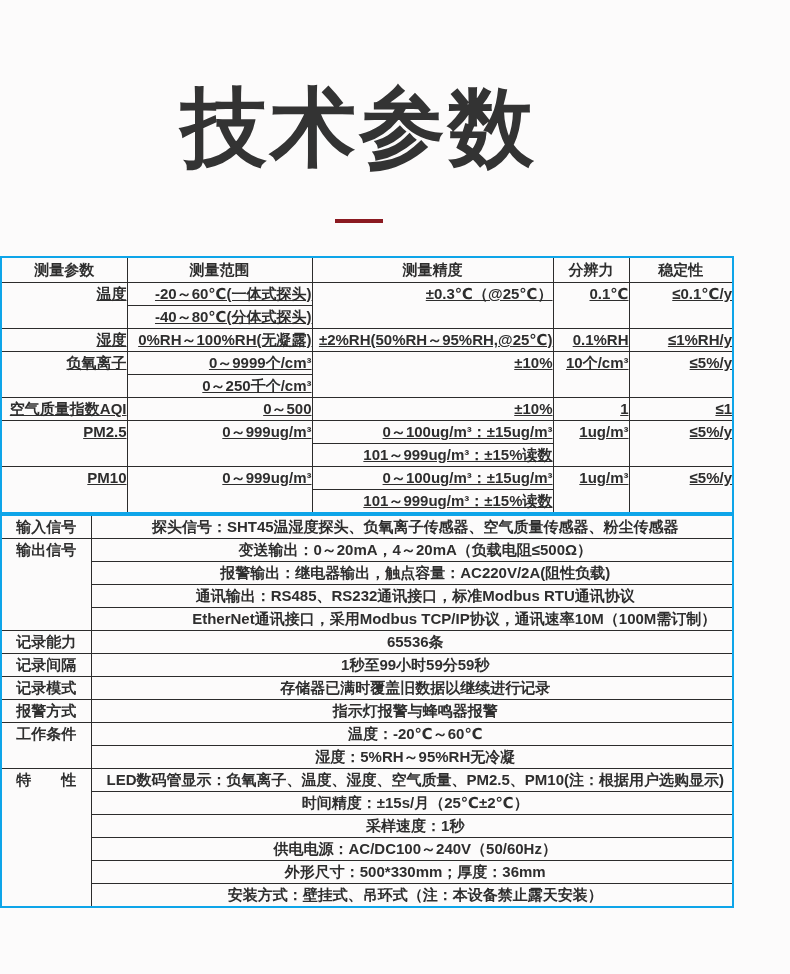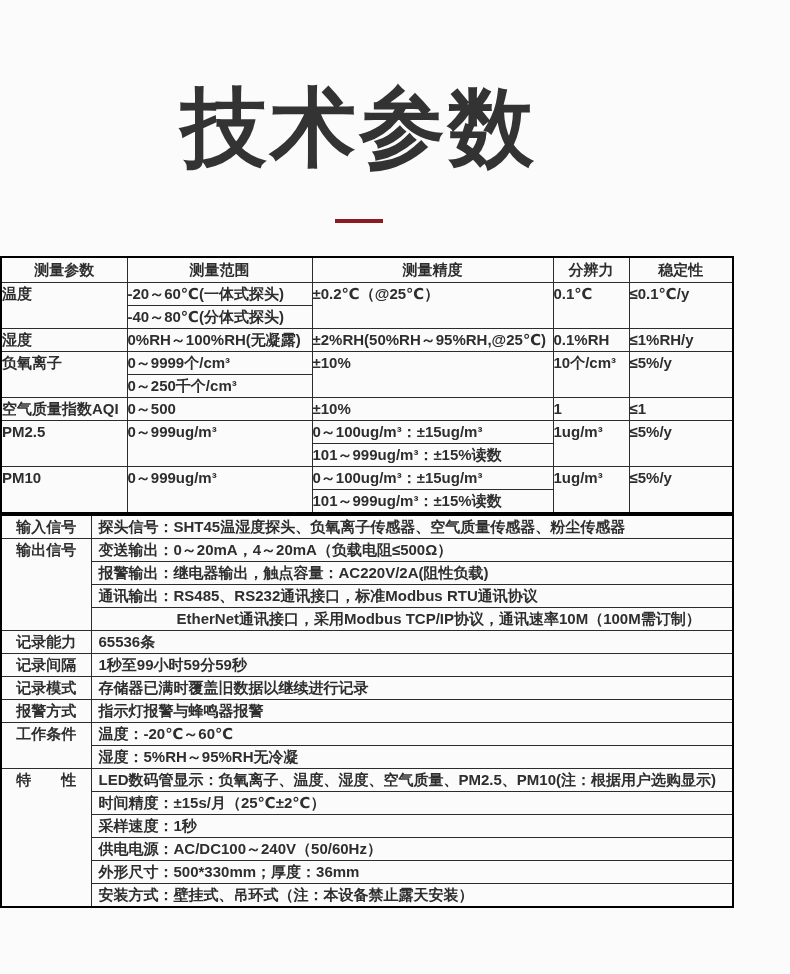--- a/index.html
+++ b/index.html
@@ -25,21 +25,21 @@
     width: 48px; height: 4px;
     background: #8b1a21;
     margin: 40px auto 0 auto;
   }
 
   table {
     border-collapse: collapse;
     table-layout: fixed;
     margin: 0 auto;
     width: 732px;
-    border: 2px solid #000000;
+    border: 2px solid #0ea5e9;
     font-size: 15px;
     font-weight: 600;
   }
   .spec-table { margin-top: 33px; }
   .detail-table { margin-top: 0; }
 
   th, td {
     border: 1px solid #2c2c2c;
     vertical-align: top;
     line-height: 22px;
@@ -47,24 +47,24 @@
     padding: 0;
     overflow: hidden;
     white-space: nowrap;
   }
   thead th {
     height: 24px;
     line-height: 24px;
     text-align: center;
     font-weight: bold;
   }
-  .spec-table td { text-align: left; }
+  .spec-table td { text-align: right; text-decoration: underline; }
 
   .detail-table td.label-cell { text-align: center; }
-  .detail-table td.content-cell { text-align: left; padding-left: 7px; }
+  .detail-table td.content-cell { text-align: center; padding-left: 7px; }
   .detail-table td.content-cell.indent { padding-left: 85px; }
 </style>
 </head>
 <body>
 
 <div class="page">
 
   <h1 class="title">技术参数</h1>
   <div class="title-underline"></div>
 
@@ -83,21 +83,21 @@
         <th>测量精度</th>
         <th>分辨力</th>
         <th>稳定性</th>
       </tr>
     </thead>
     <tbody>
 
       <tr>
         <td rowspan="2">温度</td>
         <td>-20～60℃(一体式探头)</td>
-        <td rowspan="2">±0.2℃（@25℃）</td>
+        <td rowspan="2">±0.3℃（@25℃）</td>
         <td rowspan="2">0.1℃</td>
         <td rowspan="2">≤0.1℃/y</td>
       </tr>
       <tr>
         <td>-40～80℃(分体式探头)</td>
       </tr>
 
       <tr>
         <td>湿度</td>
         <td>0%RH～100%RH(无凝露)</td>

